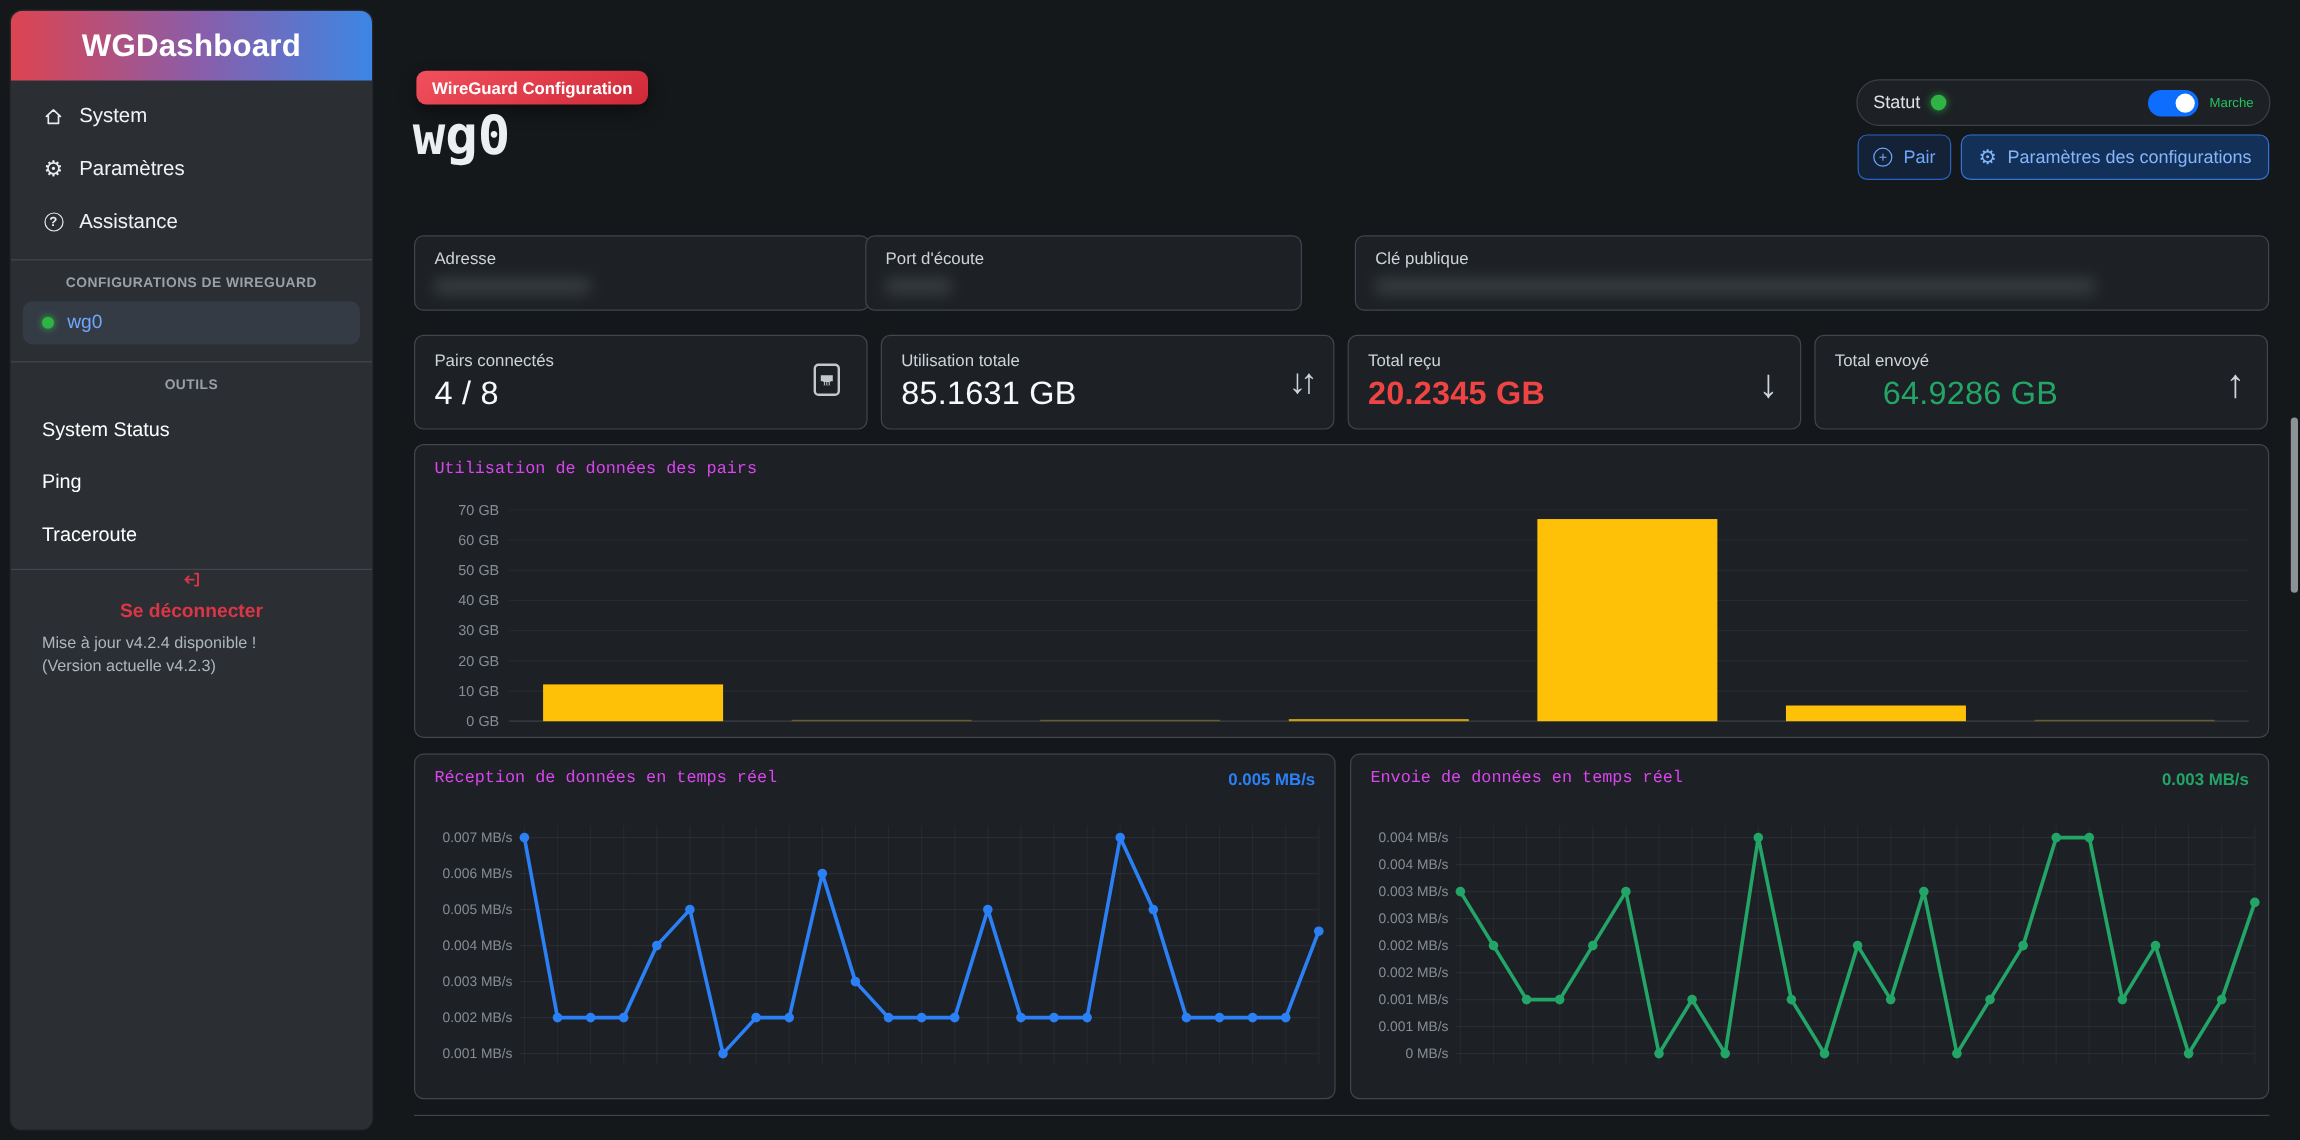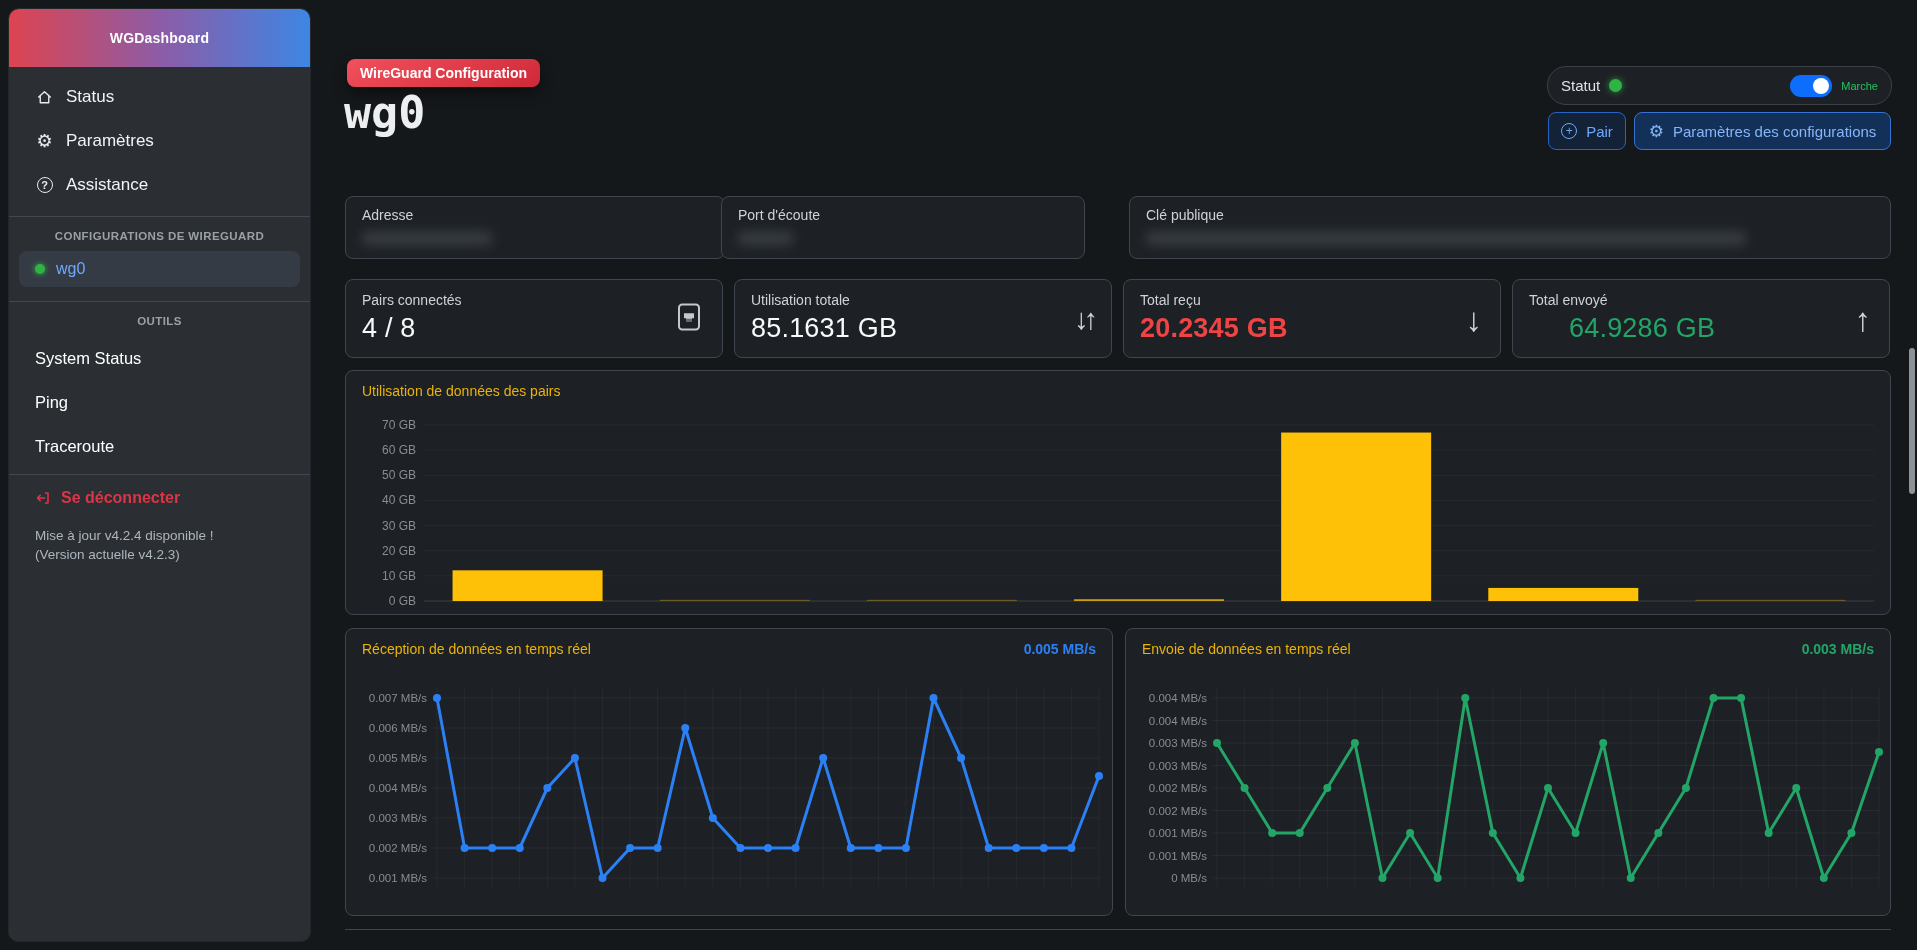--- a/index.html
+++ b/index.html
@@ -15,21 +15,21 @@
   
   .sidebar {
     position:absolute; left:8px; top:8px; width:303px; height:934px;
     background:#2b2f34; border-radius:10px; border:1px solid #24272b;
     overflow:hidden;
   }
   .brand {
     height:58px; border-radius:10px 10px 0 0;
     background:linear-gradient(90deg,#dd4450 0%,#8a5da9 52%,#3d86e4 100%);
     display:flex; align-items:center; justify-content:center;
-    color:#fff; font-size:14px; font-weight:600; letter-spacing:.2px;
+    color:#fff; font-size:26px; font-weight:600; letter-spacing:.2px;
   }
   .side-nav { padding-top:8px; }
   .side-item {
     height:44px; display:flex; align-items:center; gap:12px;
     padding:0 26px; color:#f1f3f5; font-size:17px; cursor:pointer;
   }
   .side-item .glyph { width:19px; display:inline-flex; justify-content:center; align-items:center; font-size:18px; color:#e9ecef; }
   .side-divider { border-top:1px solid #42474d; margin-top:9px; }
   .section-label {
     text-align:center; color:#9aa0a7; font-size:11.5px; letter-spacing:.4px;
@@ -41,21 +41,21 @@
   }
   .config-item .dot {
     width:10px; height:10px; border-radius:50%; background:#2fb344;
     box-shadow:0 0 5px 1px rgba(47,179,68,.65);
   }
   .config-item .cfg-name { color:#6ea8fe; font-size:16px; }
   .tools-list { margin-top:2px; }
   .tool-item { height:44px; display:flex; align-items:center; padding:0 26px; color:#fff; font-size:16.5px; cursor:pointer; }
   .logout-item {
     height:46px; display:flex; align-items:center; gap:10px; padding:0 26px;
-    color:#dc3545; font-size:16px; font-weight:700; cursor:pointer;
+    color:#dc3545; font-size:16px; font-weight:700; cursor:pointer;flex-direction:column;
   }
   .update-notice {
     margin:6px 26px 0; color:#adb5bd; font-size:13.5px; line-height:1.4; width:215px;
   }
 
   
   .cfg-badge {
     position:absolute; left:347px; top:59px; height:28px; line-height:28px;
     padding:0 13px; border-radius:8px; color:#fff; font-size:14px; font-weight:700;
     background:linear-gradient(150deg,#f2505d 0%,#cf2937 100%);
@@ -114,21 +114,21 @@
   .blur-blob { margin-top:9px; height:13px; border-radius:3px; background:#565c63; filter:blur(6px); opacity:.5; }
 
   .stat-card { top:279px; height:79px; width:378px; padding:12px 16px; }
   .stat-label { color:#ced3d8; font-size:14px; }
   .stat-value { font-size:27px; margin-top:5px; color:#f8f9fa; letter-spacing:.2px; }
   .stat-icon { position:absolute; right:18px; top:50%; transform:translateY(-50%); color:#c3c8cd; }
   .arrow-glyph { font-size:33px; font-weight:400; color:#ced4da; line-height:1; }
   .dual-arrow { font-size:29px; letter-spacing:-5px; color:#ced4da; line-height:1; }
 
   
-  .chart-card-title { position:absolute; left:16px; top:12px; color:#eab308; font-size:14px; }
+  .chart-card-title { position:absolute; left:16px; top:12px; color:#d946ef; font-size:14px;font-family:Liberation Mono, monospace; }
   .chart-current { position:absolute; right:16px; top:12px; font-size:14px; font-weight:700; }
   .bar-chart-card { left:345px; top:370px; width:1546px; height:245px; }
   .line-chart-card { top:628px; height:288px; }
   .line-card-left { left:345px; width:768px; }
   .line-card-right { left:1125px; width:766px; }
   .chart-body { position:absolute; inset:0; }
   svg text { font-family:"Liberation Sans", sans-serif; }
 
   .bottom-divider { position:absolute; left:345px; top:929px; width:1546px; border-top:1px solid #3f444a; }
   .scrollbar-thumb { position:absolute; right:2px; top:348px; width:6px; height:146px; background:#8d9297; border-radius:3px; cursor:pointer; }
@@ -140,21 +140,21 @@
   <div class="brand">
     <span>WGDashboard</span>
   </div>
   <nav class="side-nav" id="sidebar-nav">
       <div class="side-item">
         <span class="glyph">
           <svg viewBox="0 0 16 16" width="17" height="17" fill="none" stroke="#e9ecef" stroke-width="1.3" stroke-linecap="round" stroke-linejoin="round">
             <path d="M2.5 7.5 L8 2.5 L13.5 7.5 M4 6.9 V13 H12 V6.9"></path>
           </svg>
         </span>
-        <span>Status</span>
+        <span>System</span>
       </div>
       <div class="side-item">
         <span class="glyph">⚙</span>
         <span>Paramètres</span>
       </div>
       <div class="side-item">
         <span class="glyph">
           <span class="help-circle">?</span>
         </span>
         <span>Assistance</span>

